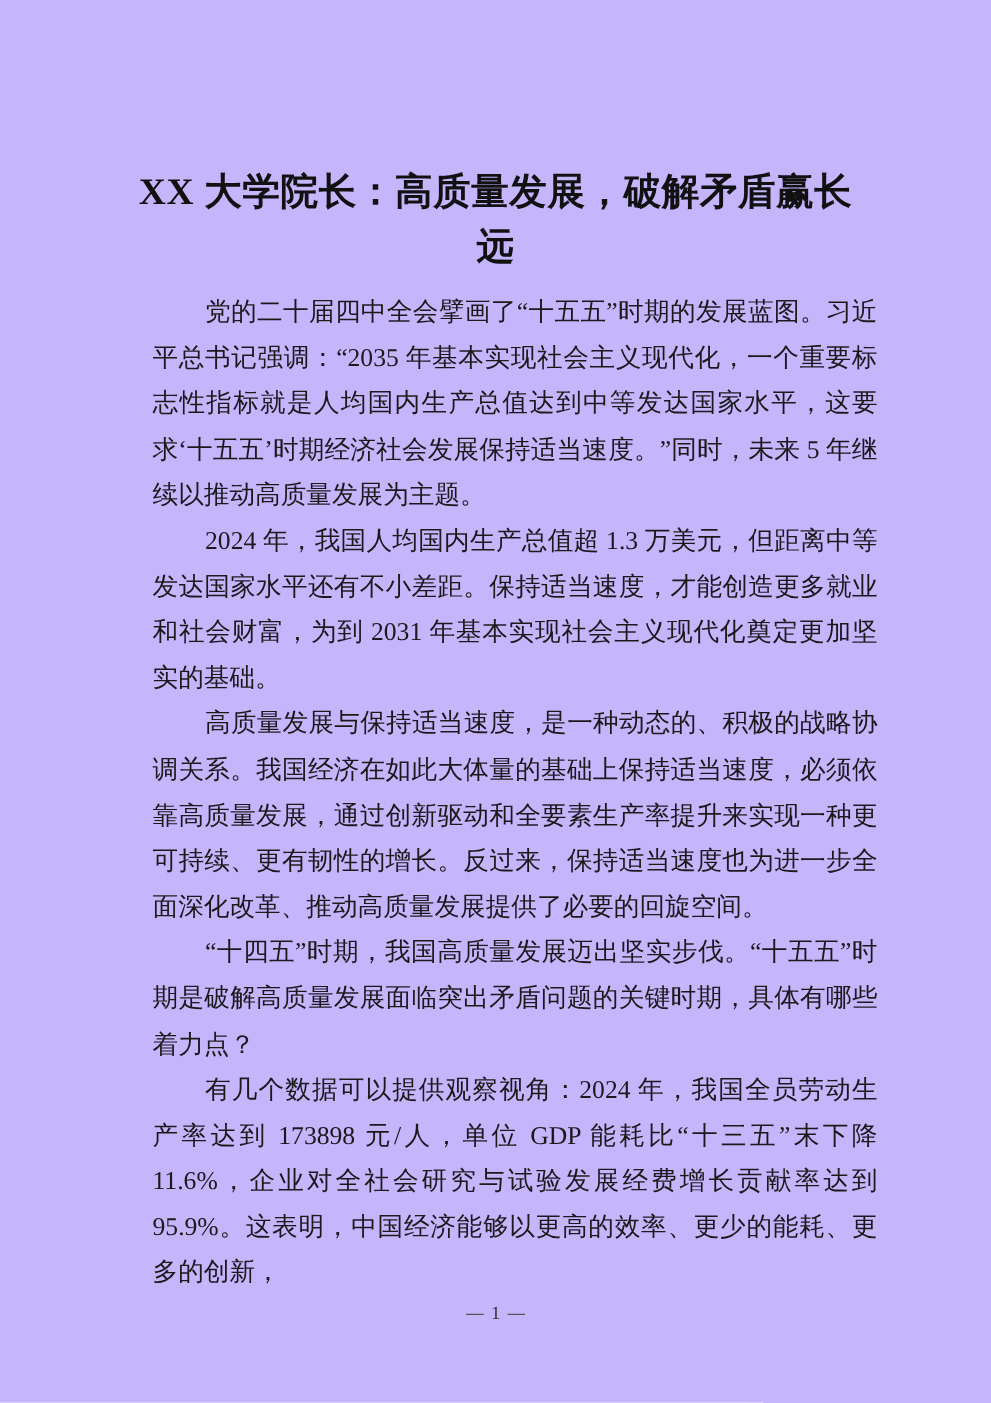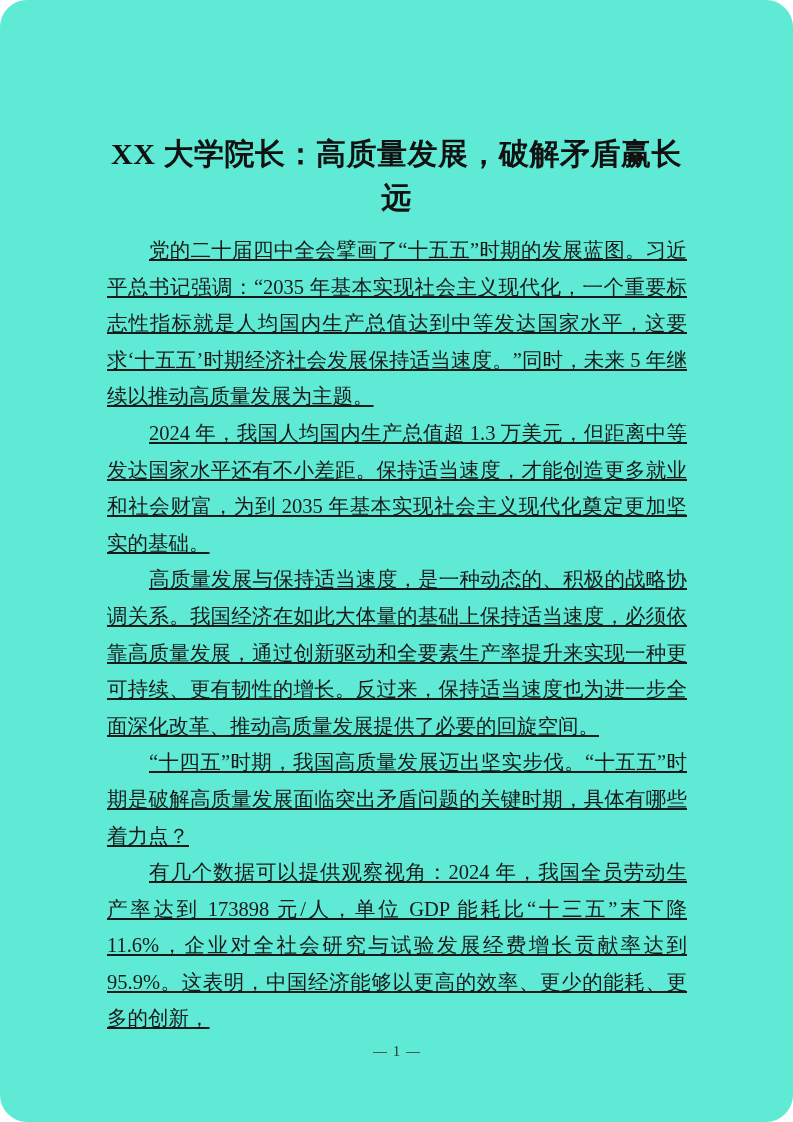--- a/index.html
+++ b/index.html
@@ -1,44 +1,44 @@
 <!DOCTYPE html>
 <html><head>
 <meta charset="utf-8">
 <style>
   html, body { margin: 0; padding: 0; background: #ffffff; }
   body { width: 793px; height: 1122px; position: relative; overflow: hidden; }
-  .page { position: absolute; left: 0; top: 0; width: 793px; height: 1122px; background: #5eead4; border-radius: 27px; }
+  .page { position: absolute; left: 0; top: 0; width: 793px; height: 1122px; background: #c4b5fd; }
   .title {
     position: absolute; left: 100px; width: 593px; top: 112px;
     text-align: center; font-family: "Liberation Serif", "DejaVu Serif", serif;
     font-weight: bold; font-size: 30px; line-height: 44px; color: #111;
     letter-spacing: 0.5px;
   }
   .body {
-    position: absolute; left: 107px; width: 580px; top: 232px;
+    position: absolute; left: 122px; width: 580px; top: 232px;
     font-family: "Liberation Serif", "DejaVu Serif", serif;
     font-size: 20.5px; line-height: 36.6px; color: #1a1a1a;
-    text-align: justify; text-justify: inter-character; text-decoration: underline;
+    text-align: justify; text-justify: inter-character;
   }
   .body p { margin: 0; text-indent: 42px; }
   .footer {
     position: absolute; left: 0; width: 793px; top: 1043px;
     text-align: center; font-family: "Liberation Serif", serif; font-size: 15px; color: #333;
   }
   .footer .dash { display: inline-block; width: 14px; height: 1px; background: #555; vertical-align: middle; margin: 0 6px; }
 </style>
 </head>
 <body>
 
 <div class="page">
   <h1 class="title">XX 大学院长：高质量发展，破解矛盾赢长远</h1>
   <div class="body">
     <p>党的二十届四中全会擘画了“十五五”时期的发展蓝图。习近平总书记强调：“2035 年基本实现社会主义现代化，一个重要标志性指标就是人均国内生产总值达到中等发达国家水平，这要求‘十五五’时期经济社会发展保持适当速度。”同时，未来 5 年继续以推动高质量发展为主题。</p>
-    <p>2024 年，我国人均国内生产总值超 1.3 万美元，但距离中等发达国家水平还有不小差距。保持适当速度，才能创造更多就业和社会财富，为到 2035 年基本实现社会主义现代化奠定更加坚实的基础。</p>
+    <p>2024 年，我国人均国内生产总值超 1.3 万美元，但距离中等发达国家水平还有不小差距。保持适当速度，才能创造更多就业和社会财富，为到 2031 年基本实现社会主义现代化奠定更加坚实的基础。</p>
     <p>高质量发展与保持适当速度，是一种动态的、积极的战略协调关系。我国经济在如此大体量的基础上保持适当速度，必须依靠高质量发展，通过创新驱动和全要素生产率提升来实现一种更可持续、更有韧性的增长。反过来，保持适当速度也为进一步全面深化改革、推动高质量发展提供了必要的回旋空间。</p>
     <p>“十四五”时期，我国高质量发展迈出坚实步伐。“十五五”时期是破解高质量发展面临突出矛盾问题的关键时期，具体有哪些着力点？</p>
     <p>有几个数据可以提供观察视角：2024 年，我国全员劳动生产率达到 173898 元/人，单位 GDP 能耗比“十三五”末下降 11.6%，企业对全社会研究与试验发展经费增长贡献率达到 95.9%。这表明，中国经济能够以更高的效率、更少的能耗、更多的创新，</p>
   </div>
   <div class="footer">
     <span class="dash"></span><span>1</span><span class="dash"></span>
   </div>
 </div>
 
 </body></html>

